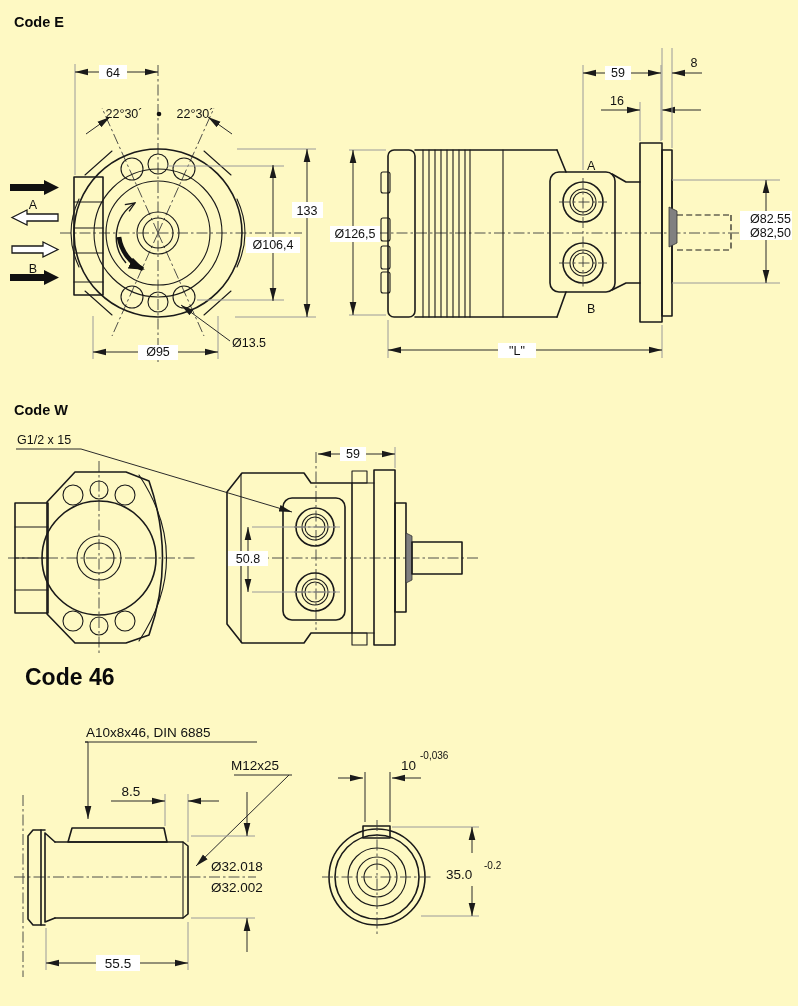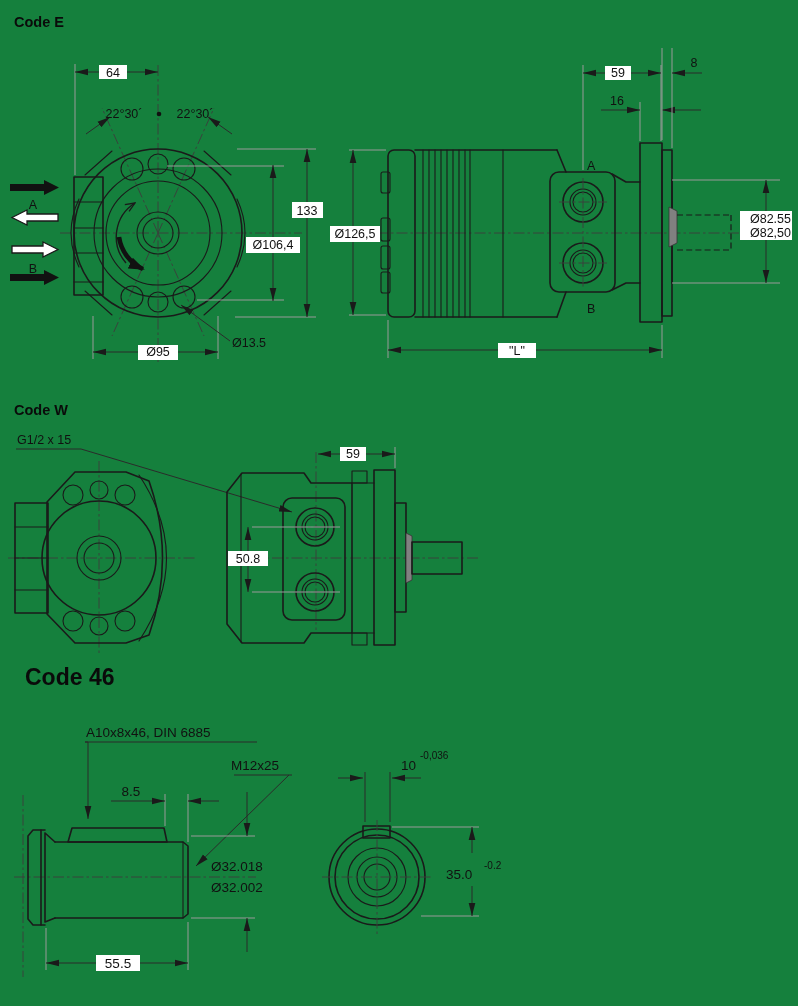--- a/index.html
+++ b/index.html
@@ -1,16 +1,16 @@
 <!DOCTYPE html>
 <html><head>
 <meta charset="utf-8">
 <style>
   html,body{margin:0;padding:0;background:#fff;}
-  #page{position:relative;width:798px;height:1006px;background:#15803d;overflow:hidden;}
+  #page{position:relative;width:798px;height:1006px;background:#fef9c3;overflow:hidden;}
   svg{display:block;}
   .ol  {fill:none;stroke:#1a1a1a;stroke-width:1.6;stroke-linejoin:round;stroke-linecap:round;}
   .ol2 {fill:none;stroke:#1a1a1a;stroke-width:1.1;stroke-linejoin:round;stroke-linecap:round;}
   .cl  {fill:none;stroke:#3c3c3c;stroke-width:0.9;stroke-dasharray:11 3 2.5 3;}
   .dim {fill:none;stroke:#2b2b2b;stroke-width:1;}
   .ext {fill:none;stroke:#9a9a9a;stroke-width:1;}
   .hid {fill:none;stroke:#1a1a1a;stroke-width:1.2;stroke-dasharray:6 3.2;}
   .lbl {font:12.5px "Liberation Sans",sans-serif;fill:#111;}
   .lblS{font:10px "Liberation Sans",sans-serif;fill:#111;}
   .lblB{font:13.5px "Liberation Sans",sans-serif;fill:#111;}

